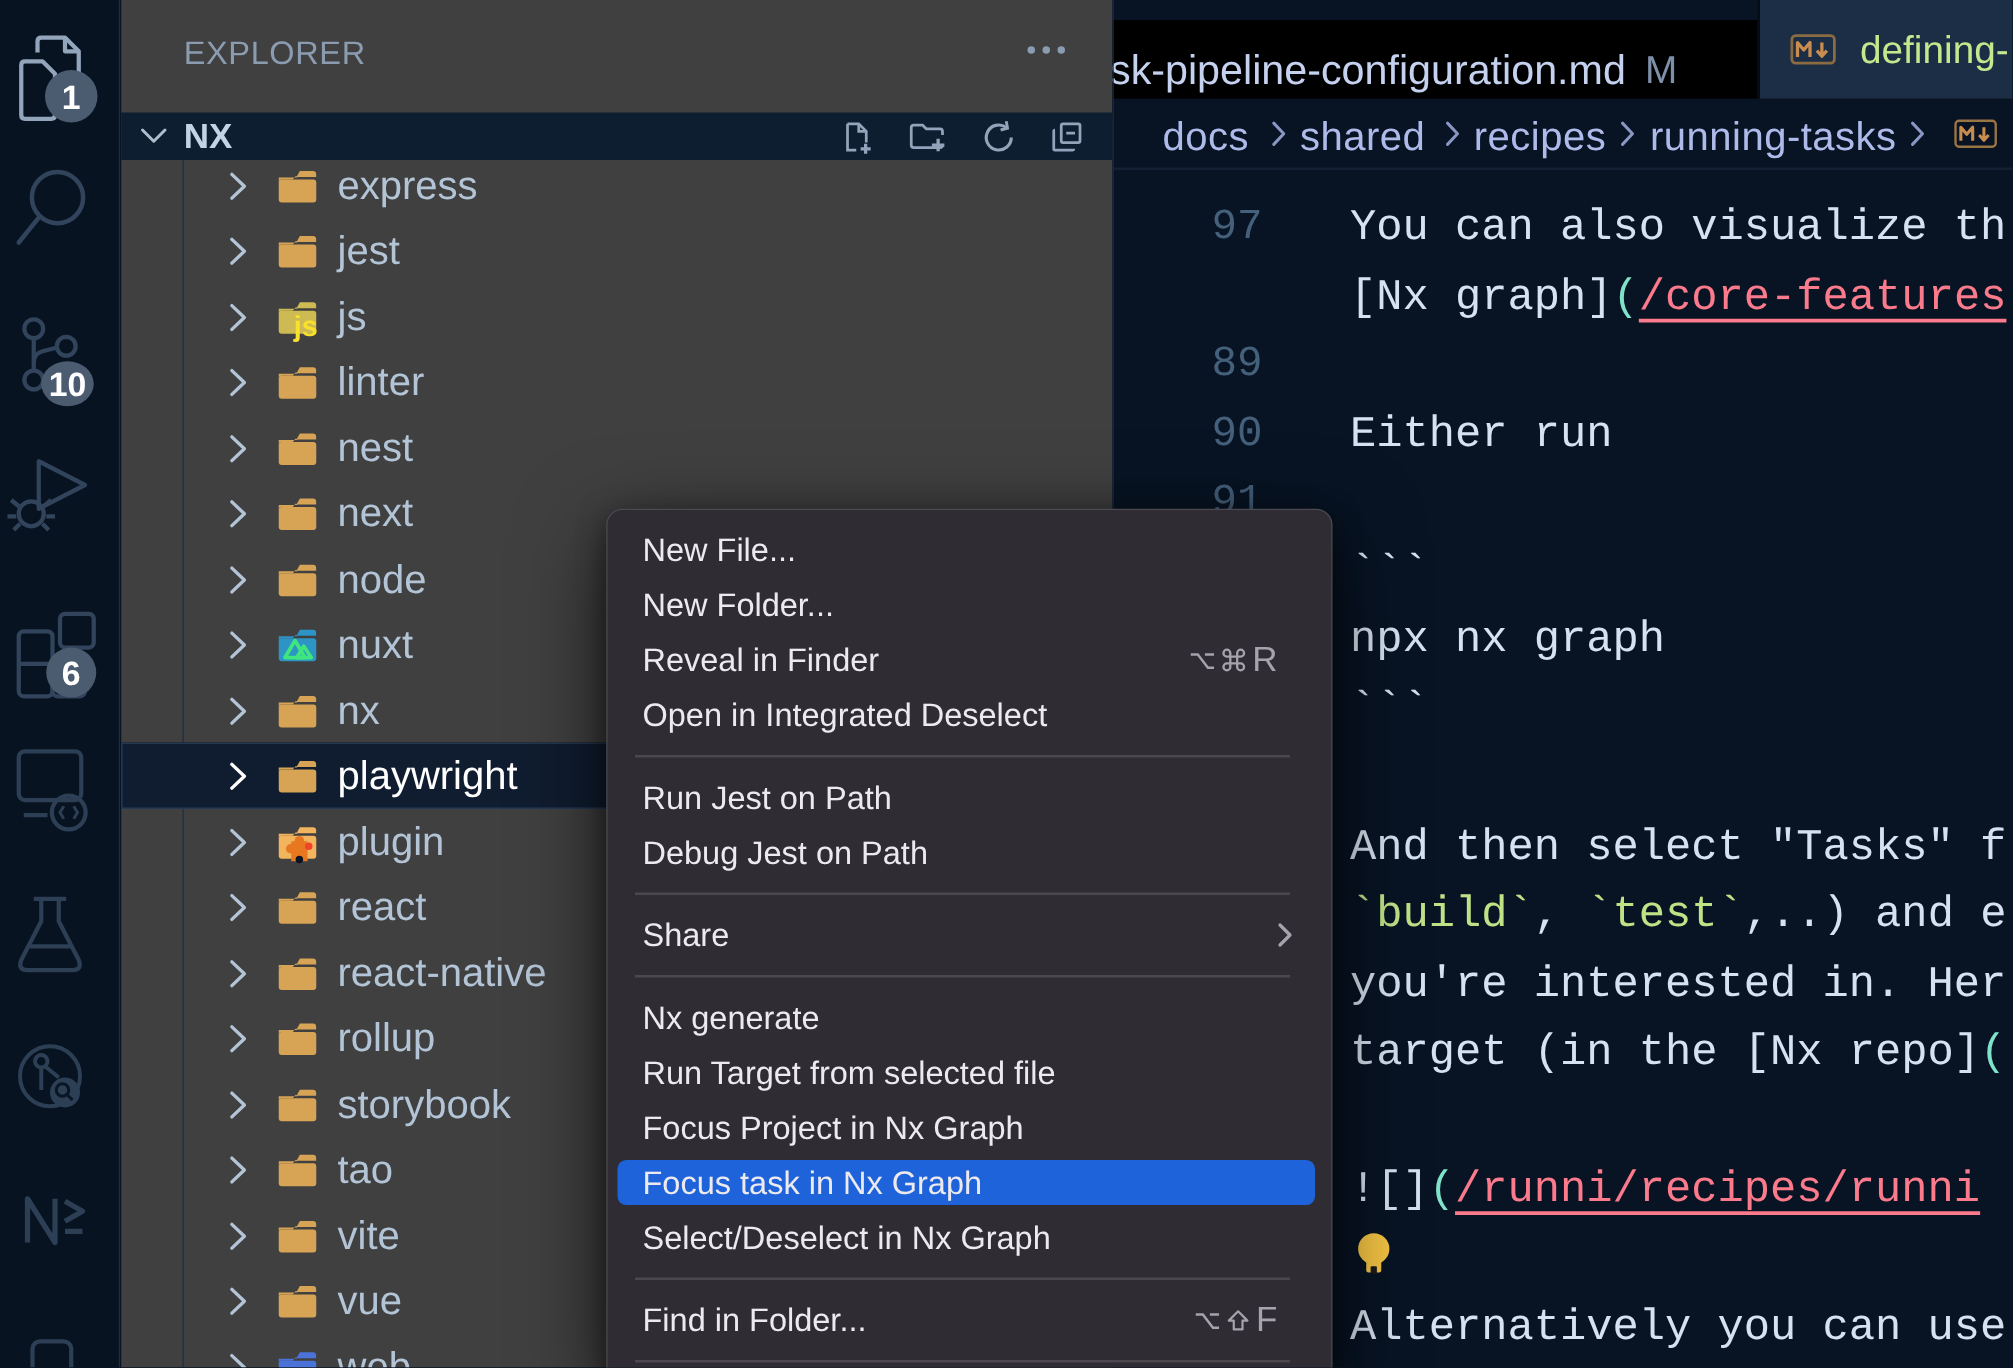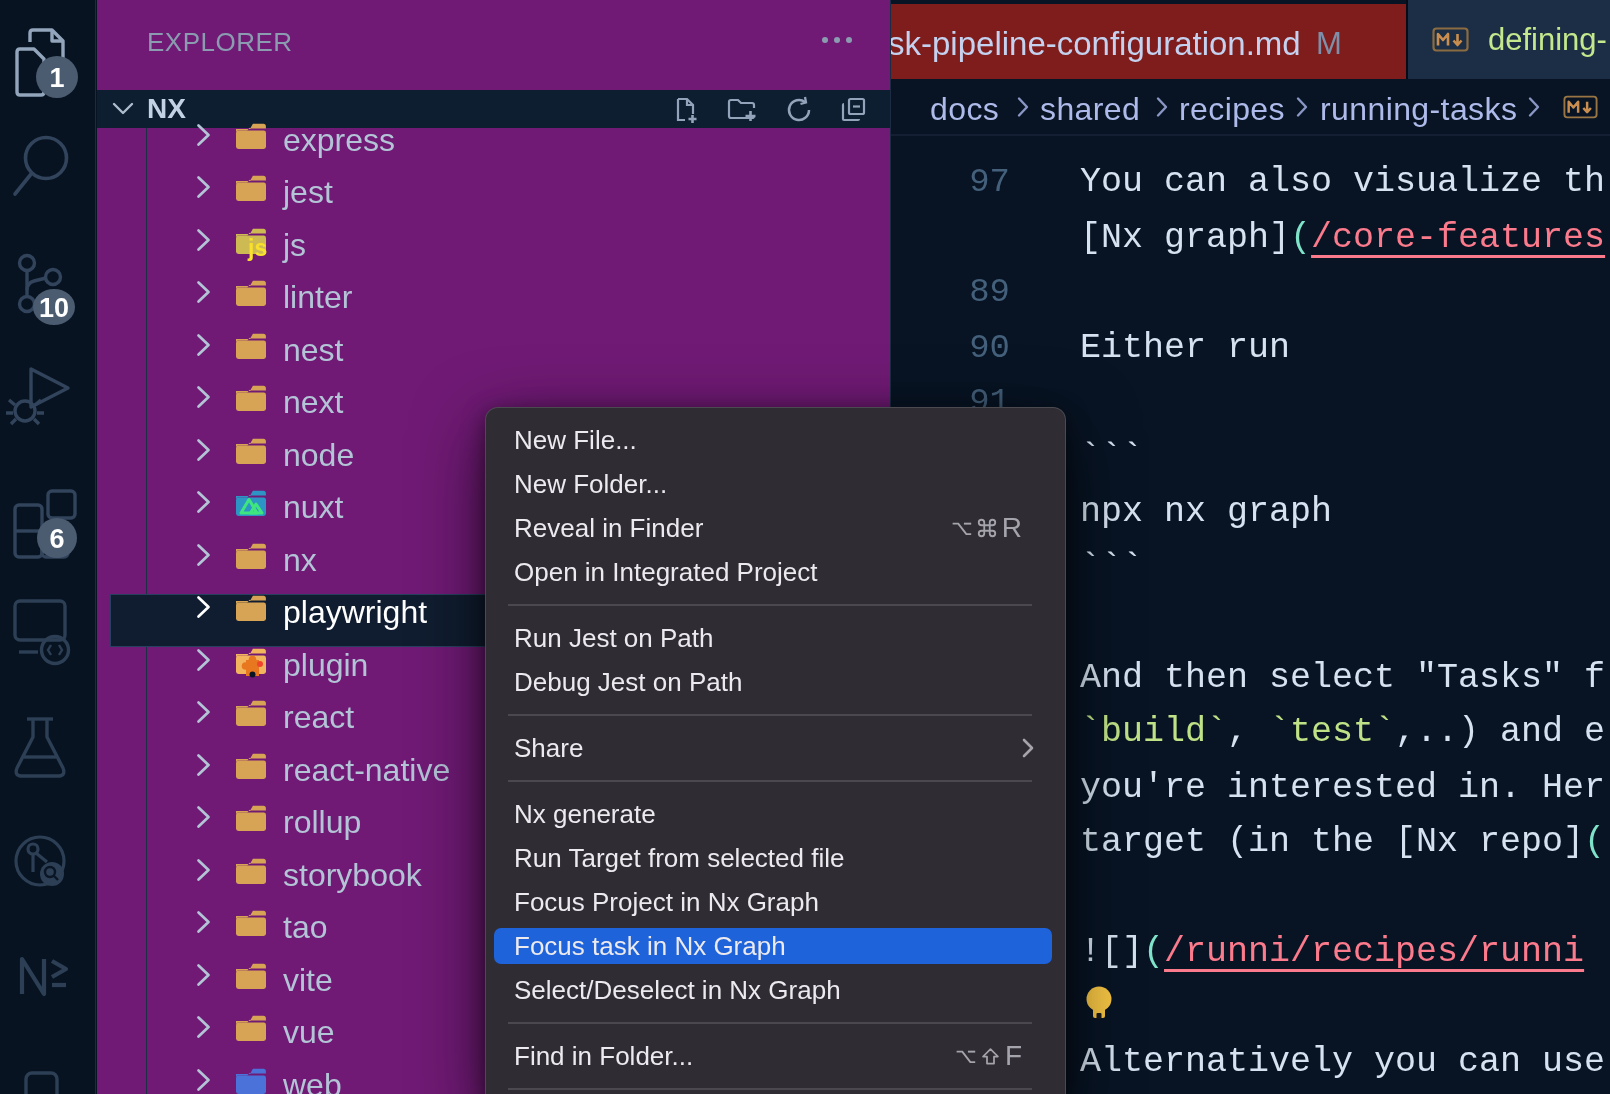--- a/index.html
+++ b/index.html
@@ -1,33 +1,33 @@
 <!DOCTYPE html>
 <html><head><meta charset="utf-8"><style>
 html,body{margin:0;padding:0}
 body{width:1610px;height:1094px;overflow:hidden;position:relative;background:#081424;font-family:"Liberation Sans",sans-serif}
 .abs{position:absolute}
 
 #abar{left:0;top:0;width:96px;height:1094px;background:#081322;border-right:1px solid #1b2b41;box-sizing:border-box}
 
-#side{left:97px;top:0;width:793px;height:1094px;background:#701a75}
+#side{left:97px;top:0;width:793px;height:1094px;background:#404040}
 #sbtitle{left:50px;top:27px;font-size:26px;color:#8b9cb1;letter-spacing:.5px}
 #sbdots{left:722px;top:30px;width:40px;height:20px}
 #nxrow{left:0;top:90px;width:793px;height:38px;background:#0d1e31;display:flex;align-items:center}
 #nxrow .nxlbl{font-weight:bold;font-size:28px;color:#c3d2e4;margin-left:50px}
 #tree{left:0;top:122px;width:793px;height:972px;overflow:hidden}
-.trow{position:absolute;left:13px;width:793px;height:53px;display:flex;align-items:flex-start;color:#b3c4d6;font-size:32px}
+.trow{position:absolute;left:0;width:793px;height:53px;display:flex;align-items:center;color:#b3c4d6;font-size:32px}
 .trow .chev{margin-left:83px;width:20px;height:26px;flex:none}
 .trow .fic{margin-left:22px;width:32px;height:27px;flex:none}
 .trow .lbl{margin-left:16px;white-space:pre}
 .trow.sel{background:#101d30;box-shadow:inset 0 0 0 1px #28405f;color:#ffffff}
 #iguide{left:49px;top:128px;width:1px;height:966px;background:#1e2e45}
 
 #ed{left:890px;top:0;width:720px;height:1094px;background:#081424}
-#tab1{left:0;top:4px;width:516px;height:79px;background:#7f1d1d;overflow:hidden}
+#tab1{left:0;top:16px;width:516px;height:79px;background:#000000;overflow:hidden}
 #tab1 .fn{position:absolute;left:-2px;top:21px;font-size:33px;color:#c5d2ef;white-space:pre}
 #tab1 .mod{position:absolute;left:426px;top:22px;font-size:31px;color:#7e90a9}
 #tab2{left:518px;top:0;width:202px;height:79px;background:#1c2e45}
 #tab2 .fn{position:absolute;left:80px;top:22px;font-size:31px;color:#c3e88d;white-space:pre}
 #crumbs{left:0;top:79px;width:720px;height:55px;background:#081424;border-bottom:2px solid #141f33}
 .bc{position:absolute;top:12px;font-size:32px;color:#aebbea;letter-spacing:.4px;white-space:pre}
 
 .ln{position:absolute;left:0;width:120px;text-align:right;font-family:"Liberation Mono",monospace;font-size:34px;color:#44607b;line-height:55px;height:55px;padding-top:5px}
 .cl{position:absolute;left:190px;font-family:"Liberation Mono",monospace;font-size:35px;color:#d6e2f0;line-height:55px;height:55px;white-space:pre;padding-top:5px}
 .cl .g{color:#c0e287}
@@ -445,21 +445,21 @@
 <div class="mi"><span class="txt">Reveal in Finder</span><span class="sc">
         <svg width="21" height="21" viewBox="0 0 26 26" fill="none" stroke="#a5a3ab" stroke-width="2.4">
           <path d="M2 7 H9 L19 20 H25"></path>
           <path d="M16 7 H25"></path>
         </svg>
         <svg width="22" height="22" viewBox="0 0 24 24" fill="none" stroke="#a5a3ab" stroke-width="2">
           <path d="M15 6v12a3 3 0 1 0 3-3H6a3 3 0 1 0 3 3V6a3 3 0 1 0-3 3h12a3 3 0 1 0-3-3"></path>
         </svg>
         <span style="font-size:28px">R</span>
       </span></div>
-<div class="mi"><span class="txt">Open in Integrated Project</span></div>
+<div class="mi"><span class="txt">Open in Integrated Deselect</span></div>
 <div class="msep"></div>
 <div class="mi"><span class="txt">Run Jest on Path</span></div>
 <div class="mi"><span class="txt">Debug Jest on Path</span></div>
 <div class="msep"></div>
 <div class="mi"><span class="txt">Share</span><span class="subarr">
         <svg width="14" height="24" viewBox="0 0 14 24" fill="none" stroke="#a5a3ab" stroke-width="2.6" stroke-linecap="round" stroke-linejoin="round">
           <path d="M3 4 L11 12 L3 20"></path>
         </svg>
       </span></div>
 <div class="msep"></div>

